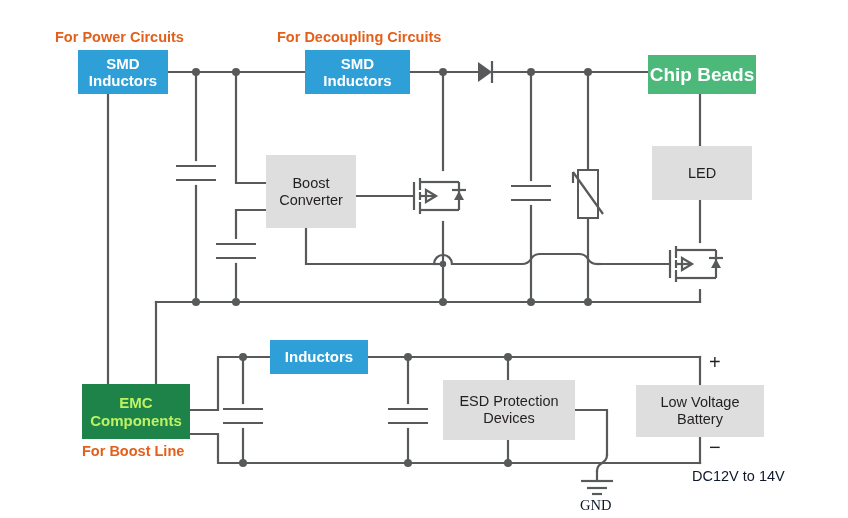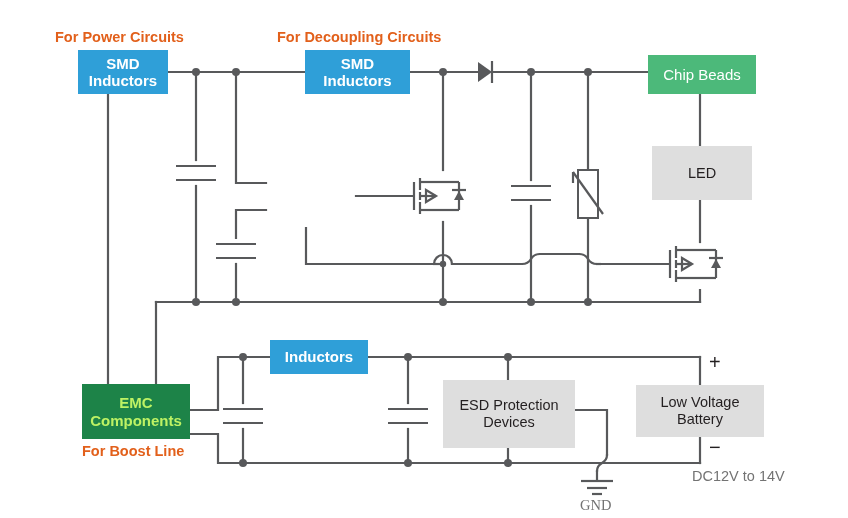--- a/index.html
+++ b/index.html
@@ -66,42 +66,42 @@
   }
   .block-green-dark {
     background: #1d8348;
     color: #bef264;
     font-weight: bold;
     font-size: 15px;
   }
   .block-green-light {
     background: #4cb97a;
     color: #ffffff;
-    font-weight: normal;
-    font-size: 15px;
+    font-weight: bold;
+    font-size: 19px;
   }
   .block-gray {
     background: #dedede;
     color: #231f20;
     font-weight: normal;
     font-size: 14.5px;
   }
 
   
   .label {
     position: absolute;
     white-space: nowrap;
   }
   .label-orange {
     color: #e2601b;
     font-weight: bold;
     font-size: 14.5px;
   }
   .label-plain {
-    color: #737373;
+    color: #0f172a;
     font-size: 14.5px;
   }
   .label-sign {
     color: #231f20;
     font-size: 20px;
     line-height: 1;
   }
 </style>
 </head>
 <body>
@@ -292,33 +292,39 @@
   </div>
 
   <div class="block block-green-light" style="left:648px; top:55px; width:108px; height:39px;">
     <span>Chip Beads</span>
   </div>
 
   <div class="block block-gray" style="left:652px; top:146px; width:100px; height:54px;">
     <span>LED</span>
   </div>
 
+  <div class="block block-gray" style="left:266px; top:155px; width:90px; height:73px;">
+    <div>
+      <div>Boost</div>
+      <div>Converter</div>
+    </div>
+  </div>
 
   <div class="block block-green-dark" style="left:82px; top:384px; width:108px; height:55px;">
     <div>
       <div>EMC</div>
       <div>Components</div>
     </div>
   </div>
 
   <div class="block block-blue" style="left:270px; top:340px; width:98px; height:34px;">
     <span>Inductors</span>
   </div>
 
-  <div class="block block-gray" style="left:443px; top:380px; width:132px; height:68px;">
+  <div class="block block-gray" style="left:443px; top:380px; width:132px; height:60px;">
     <div>
       <div>ESD Protection</div>
       <div>Devices</div>
     </div>
   </div>
 
   <div class="block block-gray" style="left:636px; top:385px; width:128px; height:52px;">
     <div>
       <div>Low Voltage</div>
       <div>Battery</div>

